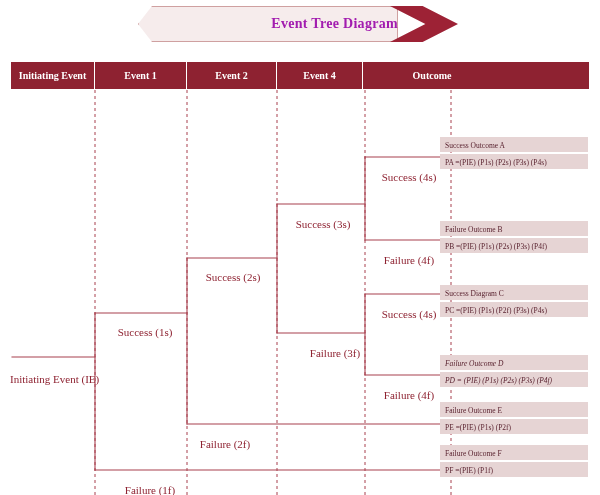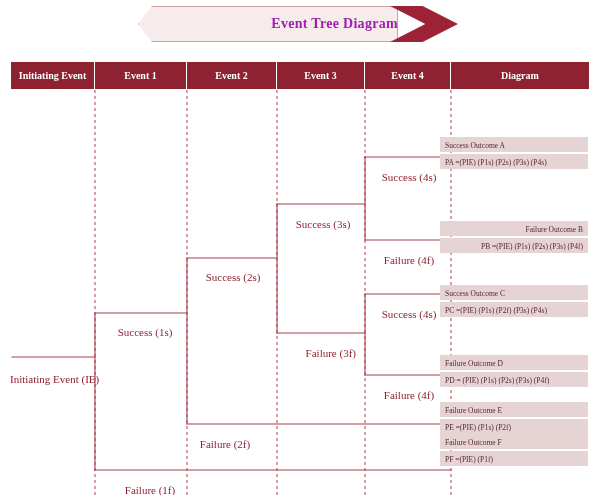--- a/index.html
+++ b/index.html
@@ -137,23 +137,22 @@
     <div class="ribbon-left"></div>
     <div class="ribbon-arrow"></div>
   </div>
   <div id="title-text">Event Tree Diagram</div>
 </div>
 
 <div id="header-band">
   <div class="hcell" style="width:84px">Initiating Event</div>
   <div class="hcell" style="width:92px">Event 1</div>
   <div class="hcell" style="width:90px">Event 2</div>
-  <div class="hcell" style="width:88px">Event 3</div>
   <div class="hcell" style="width:86px">Event 4</div>
-  <div class="hcell" style="width:138px">Diagram</div>
+  <div class="hcell" style="width:138px">Outcome</div>
 </div>
 
 <svg id="diagram" viewBox="0 0 600 495" width="600" height="495">
 
   <g stroke="#a8414f" stroke-width="1" stroke-dasharray="3,3">
     <line x1="95" y1="90" x2="95" y2="495"></line>
     <line x1="187" y1="90" x2="187" y2="495"></line>
     <line x1="277" y1="90" x2="277" y2="495"></line>
     <line x1="365" y1="90" x2="365" y2="495"></line>
     <line x1="451" y1="90" x2="451" y2="495"></line>
@@ -186,47 +185,47 @@
   </g>
 </svg>
 
 <div class="branch-label" style="left:10px; top:345px; width:88px;text-align:right;">Initiating Event (IE)</div>
 
 <div class="branch-label" style="left:100px; top:298px; width:90px;text-align:center;">Success (1s)</div>
 <div class="branch-label" style="left:105px; top:456px; width:90px;">Failure (1f)</div>
 <div class="branch-label" style="left:188px; top:243px; width:90px;">Success (2s)</div>
 <div class="branch-label" style="left:180px; top:410px; width:90px;">Failure (2f)</div>
 <div class="branch-label" style="left:278px; top:190px; width:90px;">Success (3s)</div>
-<div class="branch-label" style="left:266px; top:319px; width:90px;text-align:right;">Failure (3f)</div>
+<div class="branch-label" style="left:290px; top:319px; width:90px;">Failure (3f)</div>
 <div class="branch-label" style="left:366px; top:143px; width:86px;">Success (4s)</div>
 <div class="branch-label" style="left:366px; top:226px; width:86px;">Failure (4f)</div>
 <div class="branch-label" style="left:366px; top:280px; width:86px;">Success (4s)</div>
 <div class="branch-label" style="left:366px; top:361px; width:86px;">Failure (4f)</div>
 
 <div class="outcome-group" style="left:440px; top:137px;">
   <div class="outcome-name">Success Outcome A</div>
   <div class="outcome-formula">PA =(PIE) (P1s) (P2s) (P3s) (P4s)</div>
 </div>
 
-<div class="outcome-group" style="left:440px; top:221px;text-align:right;">
+<div class="outcome-group" style="left:440px; top:221px;">
   <div class="outcome-name">Failure Outcome B</div>
   <div class="outcome-formula">PB =(PIE) (P1s) (P2s) (P3s) (P4f)</div>
 </div>
 
 <div class="outcome-group" style="left:440px; top:285px;">
-  <div class="outcome-name">Success Outcome C</div>
+  <div class="outcome-name">Success Diagram C</div>
   <div class="outcome-formula">PC =(PIE) (P1s) (P2f) (P3s) (P4s)</div>
 </div>
 
-<div class="outcome-group" style="left:440px; top:355px;">
+<div class="outcome-group" style="left:440px; top:355px;font-style:italic;">
   <div class="outcome-name">Failure Outcome D</div>
   <div class="outcome-formula">PD = (PIE) (P1s) (P2s) (P3s) (P4f)</div>
 </div>
 
 <div class="outcome-group" style="left:440px; top:402px;">
   <div class="outcome-name">Failure Outcome E</div>
   <div class="outcome-formula">PE =(PIE) (P1s) (P2f)</div>
 </div>
 
-<div class="outcome-group" style="left:440px; top:434px;">
+<div class="outcome-group" style="left:440px; top:445px;">
   <div class="outcome-name">Failure Outcome F</div>
   <div class="outcome-formula">PF =(PIE) (P1f)</div>
 </div>
 
 </body></html>

